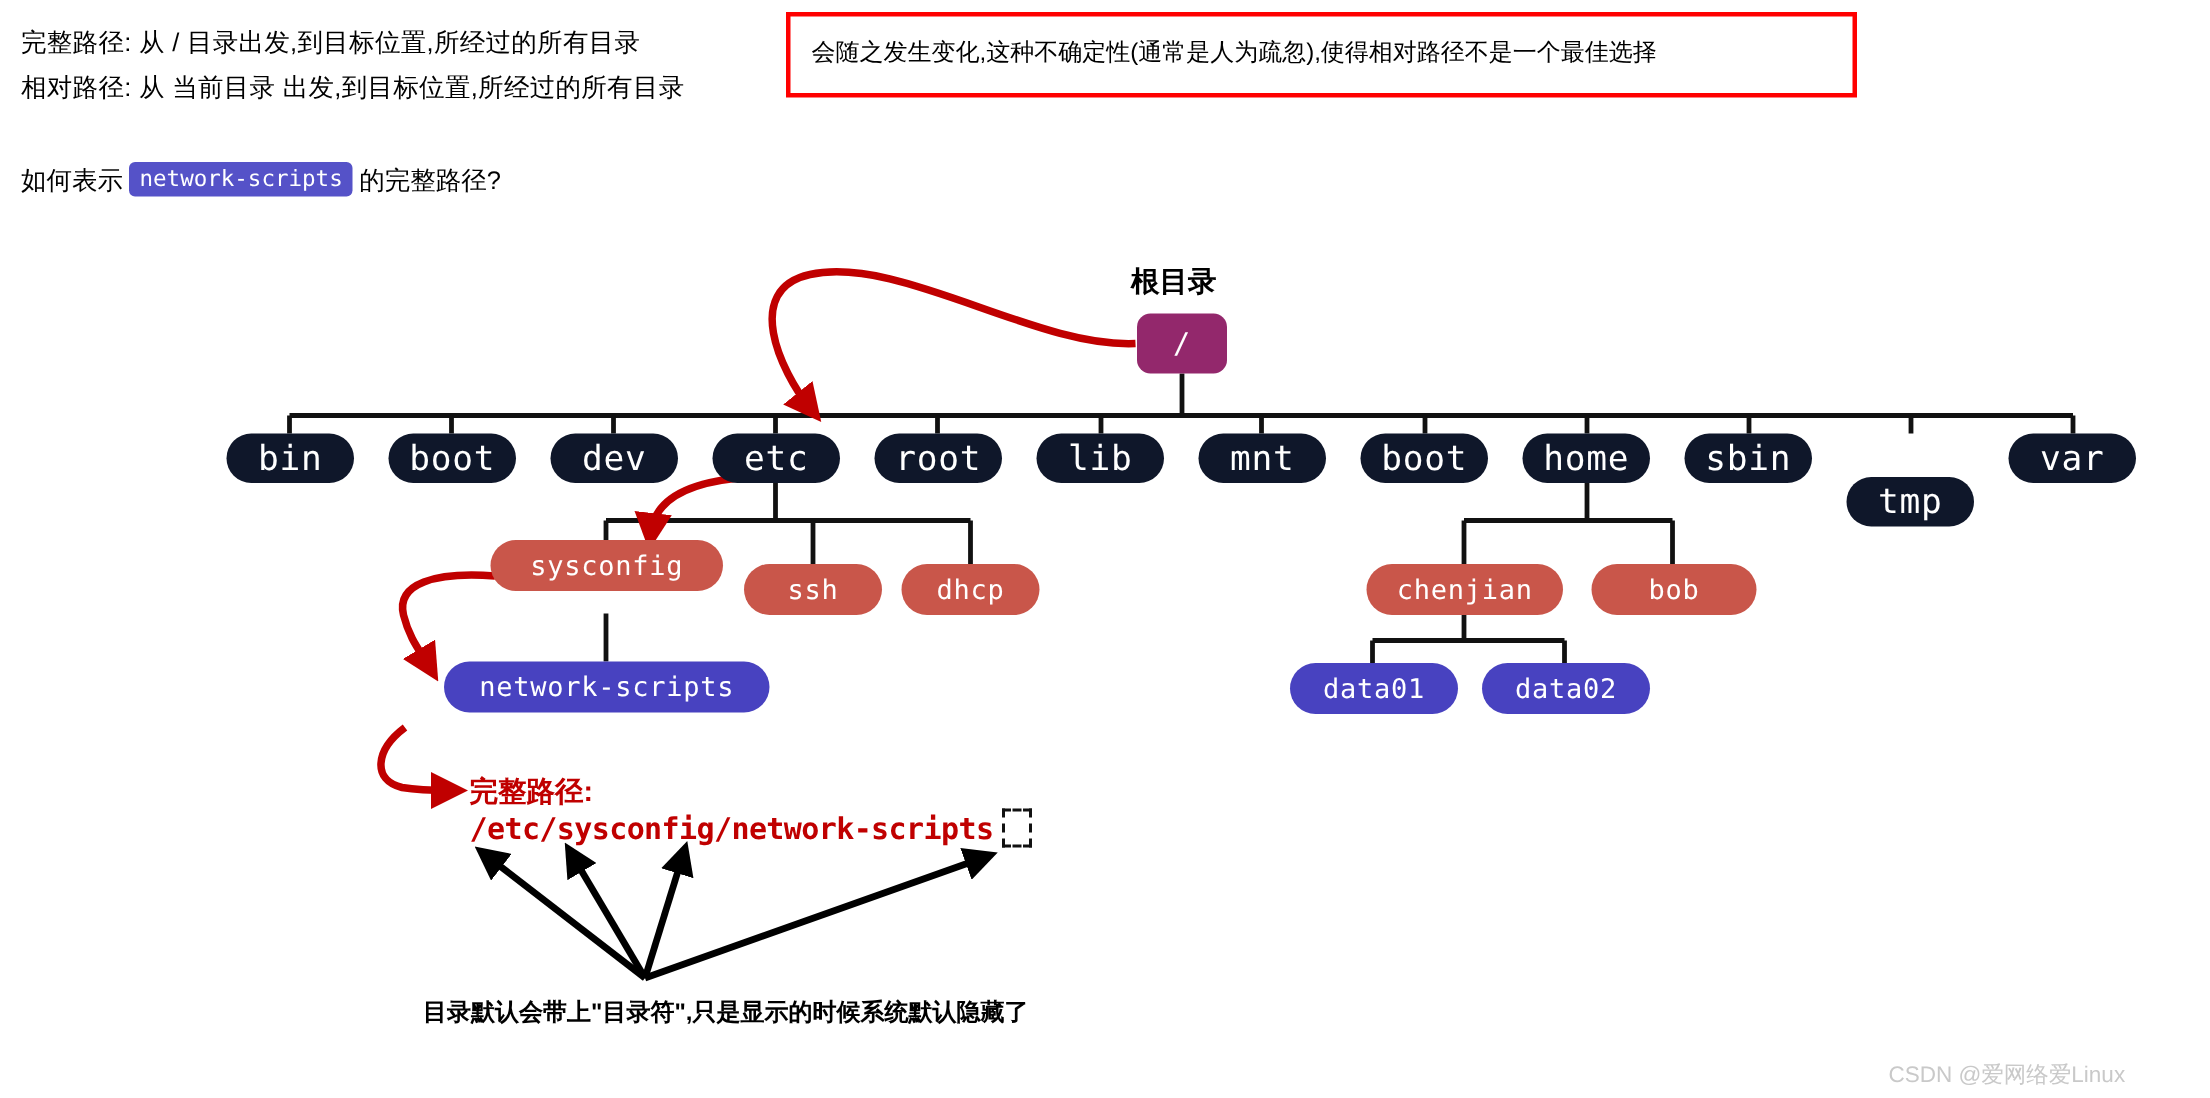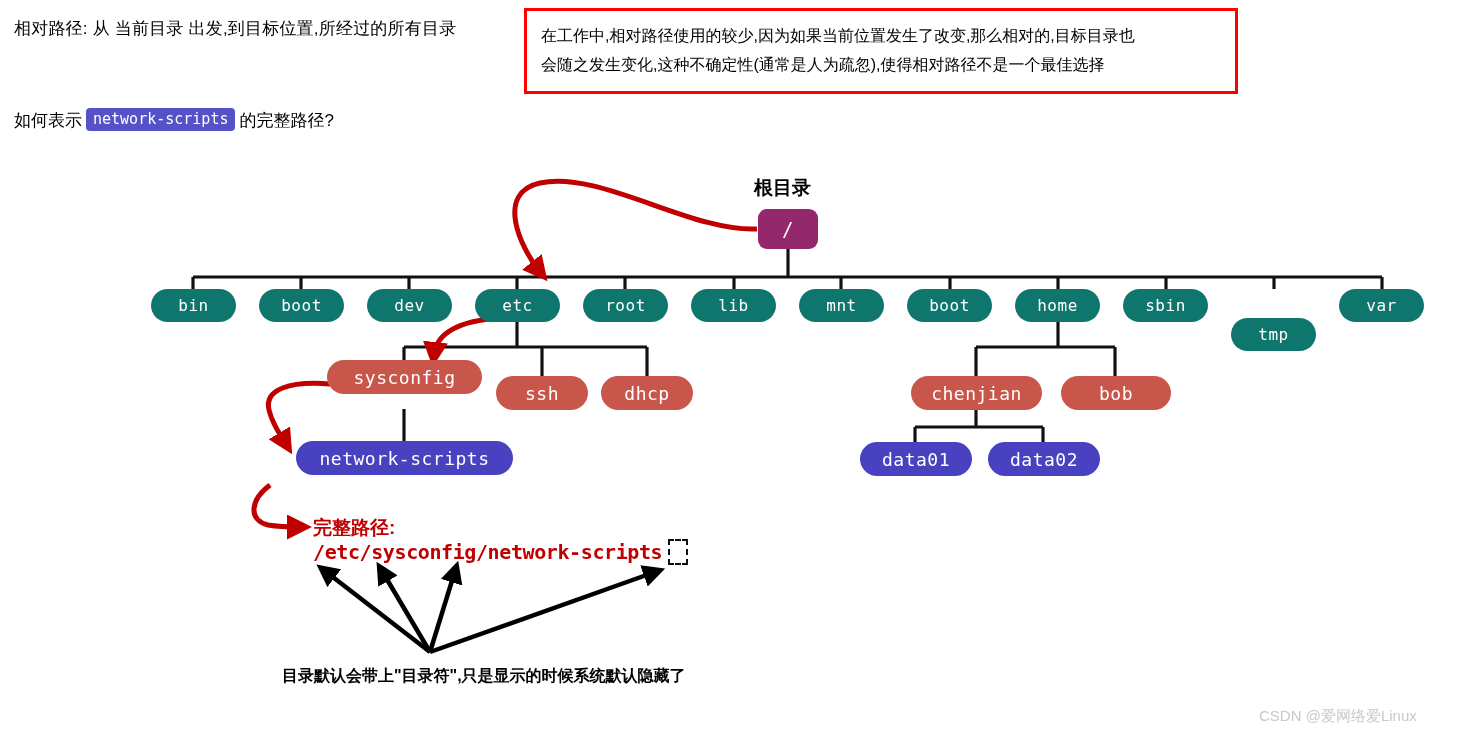--- a/index.html
+++ b/index.html
@@ -89,23 +89,23 @@
     font-family: "DejaVu Sans Mono", "Liberation Mono", monospace;
     letter-spacing: 0.5px;
     white-space: nowrap;
   }
   .node-root {
     background: #93286c;
     border-radius: 9px;
     font-size: 19px;
   }
   .node-green {
-    background: #0f766e;
+    background: #0f172a;
     border-radius: 17px;
-    font-size: 16px;
+    font-size: 23px;
   }
   .node-brick {
     background: #c9564a;
     border-radius: 17px;
     font-size: 18px;
   }
   .node-indigo {
     background: #4842c0;
     border-radius: 17px;
     font-size: 18px;
@@ -159,25 +159,25 @@
     left: 1259px; top: 707px;
     font-size: 15px;
     color: #c9c9c9;
     white-space: nowrap;
   }
 </style>
 </head>
 <body>
 
 <div class="abs" id="def-block">
+  <span class="def-line">完整路径: 从 / 目录出发,到目标位置,所经过的所有目录</span>
   <span class="def-line">相对路径: 从 当前目录 出发,到目标位置,所经过的所有目录</span>
 </div>
 
 <div class="abs" id="callout">
-  <span class="callout-line">在工作中,相对路径使用的较少,因为如果当前位置发生了改变,那么相对的,目标目录也</span>
   <span class="callout-line">会随之发生变化,这种不确定性(通常是人为疏忽),使得相对路径不是一个最佳选择</span>
 </div>
 
 <div class="abs" id="question-line">
   <span>如何表示</span><span class="code-badge-purple">network-scripts</span><span>的完整路径?</span>
 </div>
 
 <svg class="abs" id="tree-svg" viewBox="0 0 1473 732">
   <defs>
     <marker id="redhead" markerWidth="5" markerHeight="5" refX="2.6" refY="2.5" orient="auto">

